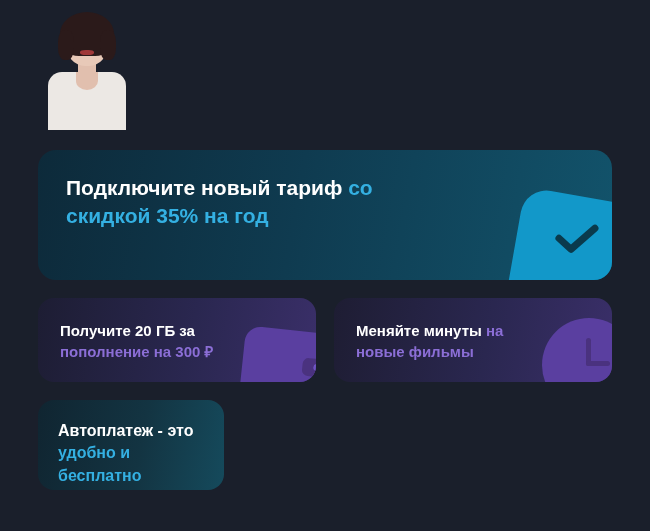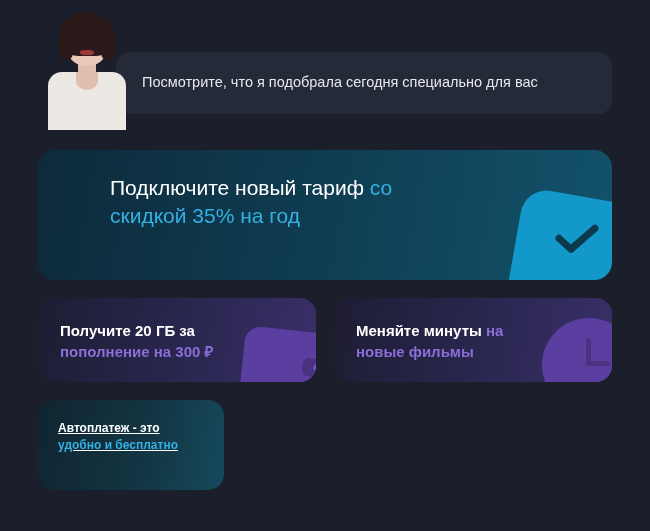--- a/index.html
+++ b/index.html
@@ -103,25 +103,24 @@
     height: 130px;
     border-radius: 18px;
     background: linear-gradient(100deg, #0d2a3a 0%, #0f3b50 45%, #12536b 100%);
     padding: 24px 28px;
     overflow: hidden;
     margin-bottom: 18px;
     cursor: pointer;
   }
   .card-large h2 {
     font-size: 21px;
-    font-weight: 400;
+    font-weight: 700;
     color: #ffffff;
     line-height: 1.35;
     max-width: 340px;
-    margin-left: 44px;
   }
   .card-large h2 .accent { color: #34b0e2; }
   .shape-check {
     position: absolute;
     right: -22px;
     bottom: -36px;
     width: 120px; height: 120px;
     background: #1298c9;
     border-radius: 26px;
     transform: rotate(10deg);
@@ -162,21 +161,21 @@
   .card-purple2 {
     background: linear-gradient(100deg, #1e1d33 0%, #2a2750 55%, #3a2f69 100%);
   }
   .card-teal {
     background: linear-gradient(100deg, #102531 0%, #133442 55%, #154a5c 100%);
     width: 186px;
     flex: 0 0 186px;
     height: 90px;
     padding: 20px 20px;
   }
-  .card-teal h3 { font-size: 12px; text-decoration: underline; }
+  .card-teal h3 { font-size: 16px; }
   .card-teal h3 .accent { color: #34b0e2; }
 
   
   .shape-wallet {
     position: absolute;
     right: -18px; bottom: -26px;
     width: 92px; height: 78px;
     background: #5a3fa0;
     border-radius: 16px;
     transform: rotate(6deg);
@@ -232,23 +231,20 @@
 <div class="assistant-row">
   <div class="avatar">
     <div class="body"></div>
     <div class="neck"></div>
     <div class="head"></div>
     <div class="hair"></div>
     <div class="hair2"></div>
     <div class="hair3"></div>
     <div class="lips"></div>
   </div>
-  <div class="bubble">
-    <span>Посмотрите, что я подобрала сегодня специально для вас</span>
-  </div>
 </div>
 
 <div class="card-large">
   <h2>
     <span>Подключите новый тариф </span><span class="accent">со скидкой 35% на год</span>
   </h2>
   <div class="shape-check">
     <svg width="48" height="34" viewBox="0 0 48 34">
       <path d="M6 16 L18 27 L42 6" stroke="#0a3a4c" stroke-width="7" fill="none" stroke-linecap="round" stroke-linejoin="round"></path>
     </svg>

